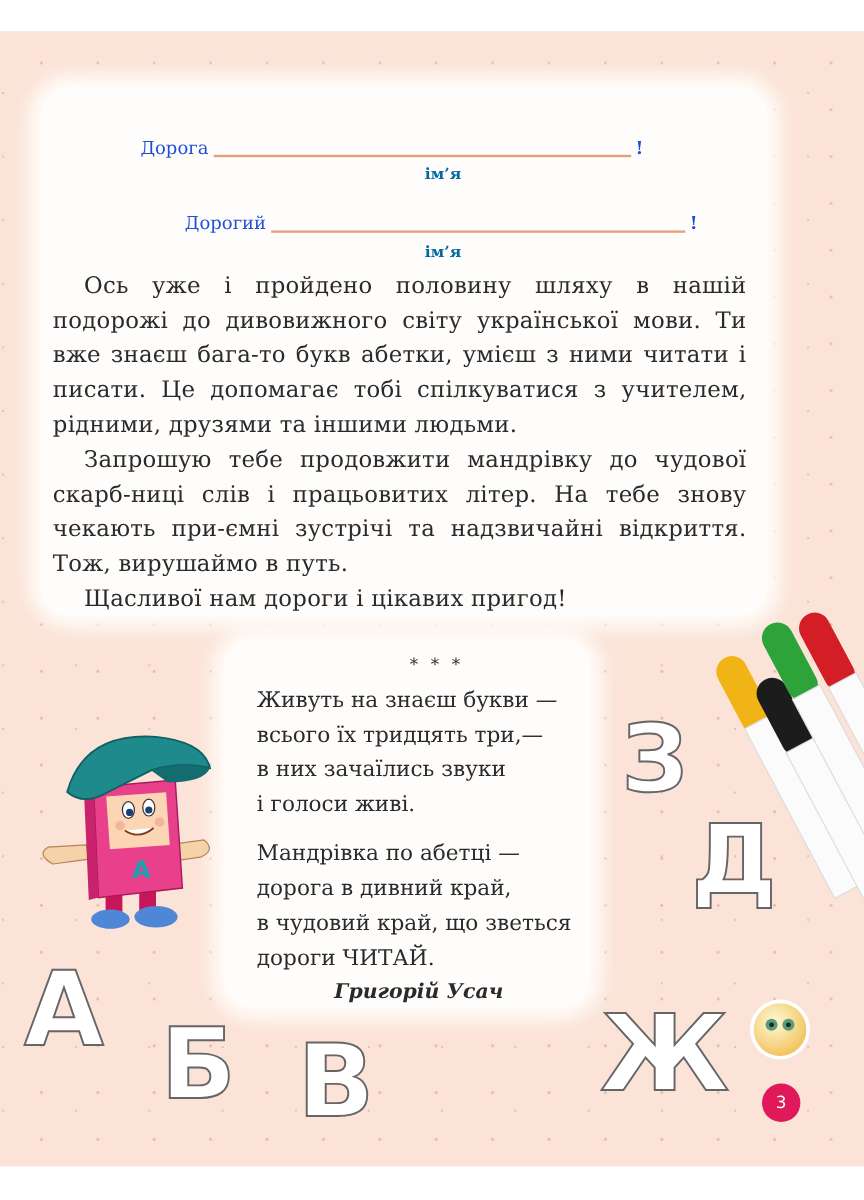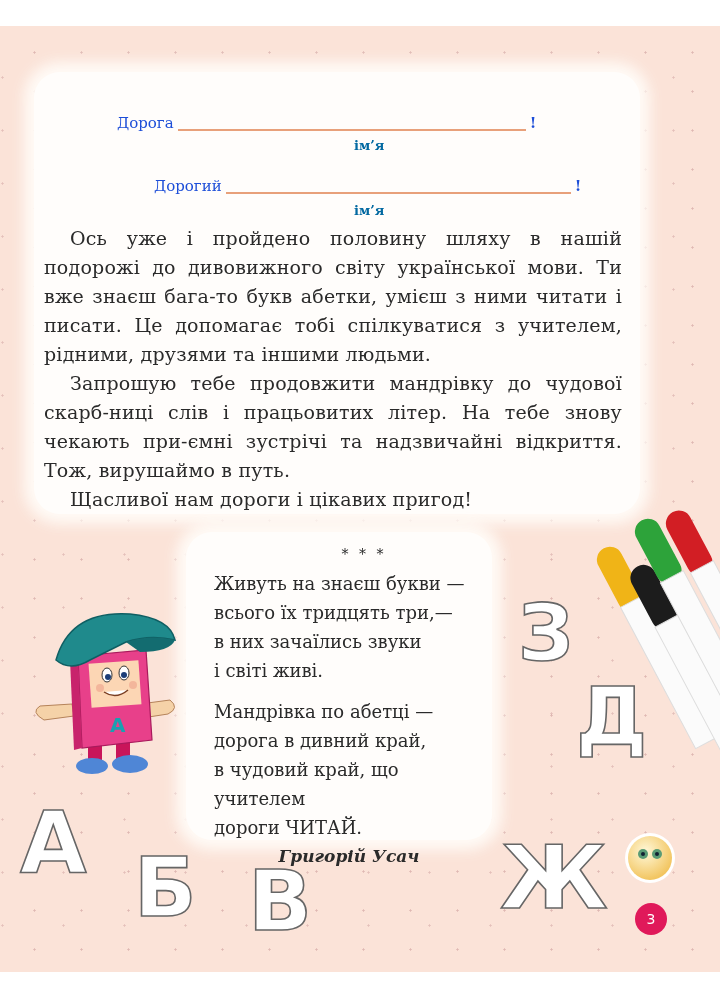--- a/index.html
+++ b/index.html
@@ -68,26 +68,26 @@
   <p style="text-indent:26px;">Запрошую тебе продовжити мандрівку до чудової скарб-ниці слів і працьовитих літер. На тебе знову чекають при-ємні зустрічі та надзвичайні відкриття. Тож, вирушаймо в путь.</p>
   <p style="text-indent:26px;">Щасливої нам дороги і цікавих пригод!</p>
 </div>
 
 <div class="poem">
   <div class="stars">* * *</div>
   <div class="stanza">
     <div>Живуть на знаєш букви —</div>
     <div>всього їх тридцять три,—</div>
     <div>в них зачаїлись звуки</div>
-    <div>і світі живі.</div>
+    <div>і голоси живі.</div>
   </div>
   <div class="stanza">
     <div>Мандрівка по абетці —</div>
     <div>дорога в дивний край,</div>
-    <div>в чудовий край, що учителем</div>
+    <div>в чудовий край, що зветься</div>
     <div>дороги ЧИТАЙ.</div>
   </div>
   <div class="author">Григорій Усач</div>
 </div>
 
 <svg class="deco" style="left:30px; top:600px;" width="150" height="185" viewBox="0 0 150 185">
   <path d="M14 120 Q0 112 10 106 L42 104 L44 116 Z" fill="#f5d2a8" stroke="#b5835a" stroke-width="1"></path>
   <path d="M110 104 L140 100 Q150 108 138 114 L112 118 Z" fill="#f5d2a8" stroke="#b5835a" stroke-width="1"></path>
   <rect x="58" y="140" width="14" height="22" fill="#c9155a"></rect>
   <rect x="86" y="140" width="14" height="22" fill="#c9155a"></rect>

